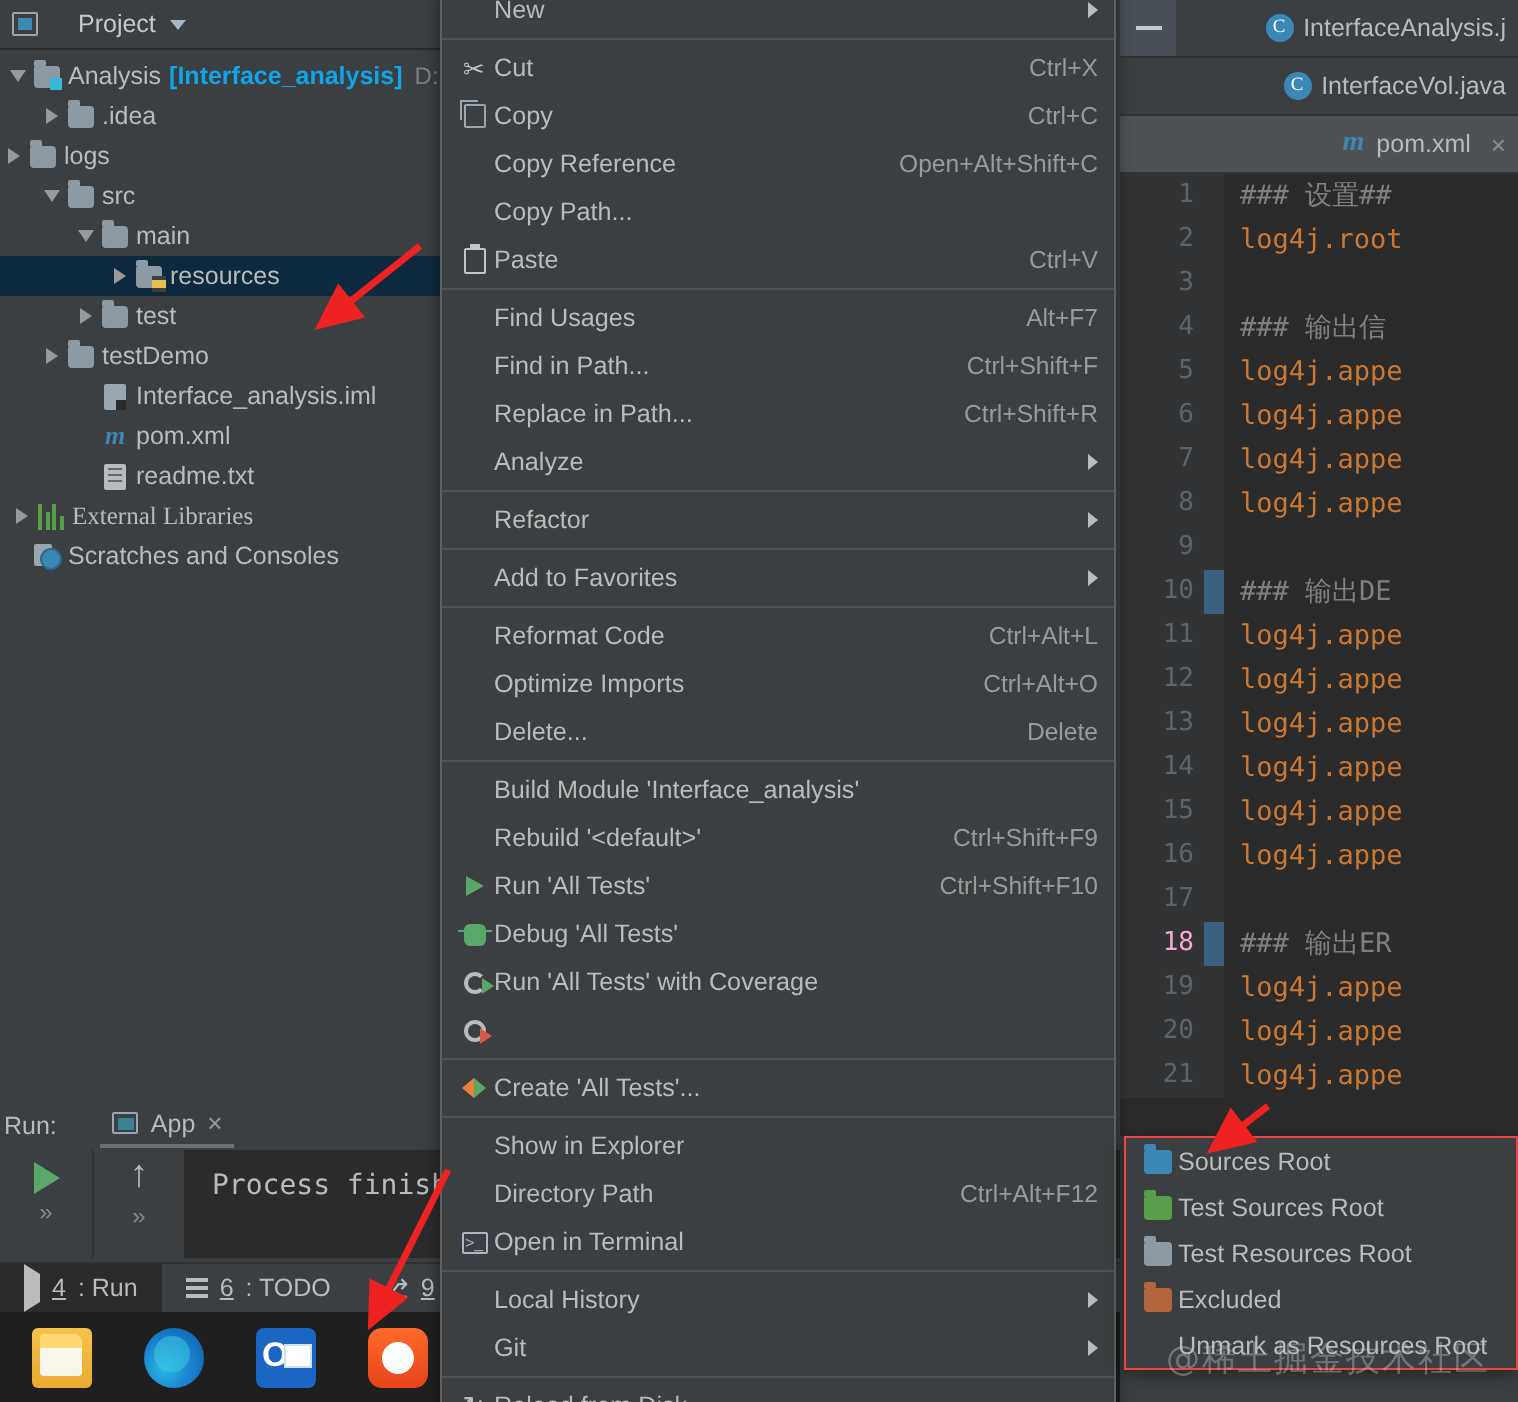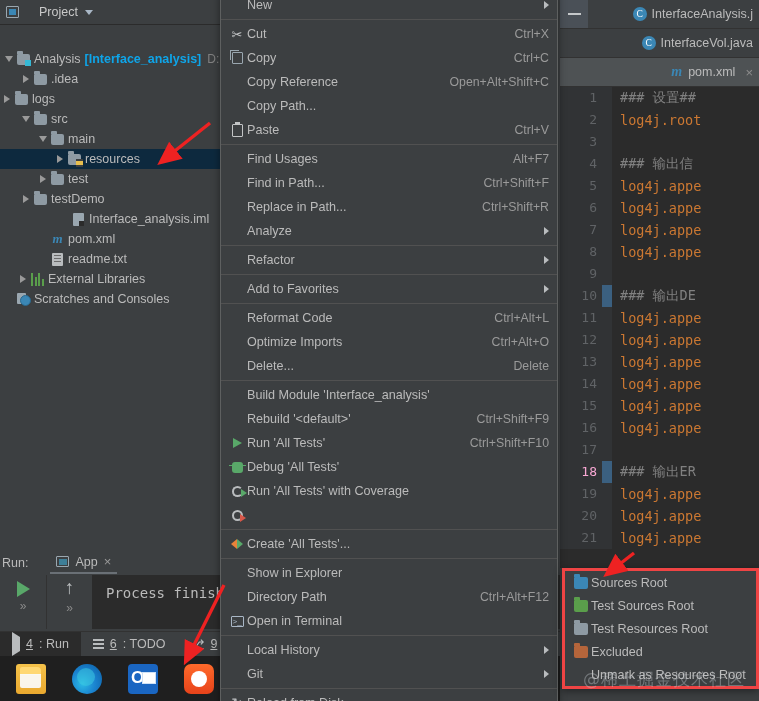--- a/index.html
+++ b/index.html
@@ -32,21 +32,21 @@
     border-top: 5px solid #a9b7c6;
   }
   .proj-icon {
     width: 13px; height: 12px; border: 1.6px solid #9aa7b0; border-radius: 1px;
     background: #3c3f41; position: relative;
   }
   .proj-icon::after {
     content: ""; position: absolute; inset: 2px; background: #3b87b5;
   }
 
-  .tree { padding-top: 3px; margin-top: 21px; }
+  .tree { padding-top: 3px; }
   .trow {
     height: 20px; display: flex; align-items: center;
     white-space: nowrap; font-size: 12.5px; color: #bbbbbb;
     padding-right: 4px;
   }
   .trow.selected { background: #0d293e; }
   .twist {
     width: 13px; min-width: 13px; height: 20px;
     display: flex; align-items: center; justify-content: center;
   }
@@ -231,21 +231,21 @@
   .ic-jfr::after { content:""; position:absolute; right:-5px; bottom:-3px; width:0;height:0; border-top:4px solid transparent; border-bottom:4px solid transparent; border-left:6px solid #d8584a; }
   .ic-create { display:flex; align-items:center; }
   .ic-create i:first-child { width:0;height:0; border-top:5px solid transparent; border-bottom:5px solid transparent; border-right:6px solid #e8833a; }
   .ic-create i:last-child { width:0;height:0; border-top:5px solid transparent; border-bottom:5px solid transparent; border-left:6px solid #59a869; }
   .ic-term { width:13px; height:11px; border:1.4px solid #a9b7c6; border-radius:1px; color:#a9b7c6; font-size:8px; line-height:9px; text-align:left; padding-left:1px; }
   .ic-reload { color:#b9bcbe; font-size:14px; line-height:1; }
 
   
   #sub-menu {
     position: absolute; left: 562px; top: 568px; width: 197px;
-    background: #3c3f41; border: 3px solid #ef4444;
+    background: #3c3f41; border: 1px solid #ef4444;
     box-shadow: 0 2px 8px rgba(0,0,0,.45); z-index: 60;
   }
   #sub-menu .mi { height: 23px; }
   .sm-fold { width: 14px; height: 12px; border-radius: 1px 2px 2px 2px; position: relative; }
   .sm-fold::before { content:""; position:absolute; left:0; top:-3px; width:6px; height:3px; border-radius:1px 1px 0 0; background:inherit; }
 
   
   .arrow-svg { position: absolute; pointer-events: none; z-index: 80; }
 
   
@@ -334,42 +334,42 @@
         </div>
         <div class="trow" style="padding-left: 19px;">
           <span class="twist">
             <span class="arrow-r"></span>
           </span>
           <span class="ticon">
             <span class="fold"></span>
           </span>
           <span class="tlabel">testDemo</span>
         </div>
-        <div class="trow" style="padding-left: 57px;">
-          <span class="twist"></span>
-          <span class="ticon">
-            <span class="file-iml"></span>
-          </span>
-          <span class="tlabel">Interface_analysis.iml</span>
-        </div>
         <div class="trow" style="padding-left: 36px;">
           <span class="twist"></span>
           <span class="ticon">
-            <span class="file-m">m</span>
-          </span>
-          <span class="tlabel">pom.xml</span>
+            <span class="file-iml"></span>
+          </span>
+          <span class="tlabel">Interface_analysis.iml</span>
         </div>
         <div class="trow" style="padding-left: 36px;">
           <span class="twist"></span>
           <span class="ticon">
+            <span class="file-m">m</span>
+          </span>
+          <span class="tlabel">pom.xml</span>
+        </div>
+        <div class="trow" style="padding-left: 36px;">
+          <span class="twist"></span>
+          <span class="ticon">
             <span class="file-txt"></span>
           </span>
           <span class="tlabel">readme.txt</span>
         </div>
-        <div class="trow" style="padding-left: 16px;">
+        <div class="trow" style="padding-left: 4px; font-family: Liberation Serif, serif;">
           <span class="twist">
             <span class="arrow-r"></span>
           </span>
           <span class="ticon">
             <span class="lib-icon">
               <i style="height:13px"></i>
               <i style="height:9px"></i>
               <i style="height:13px"></i>
               <i style="height:7px"></i>
             </span>

